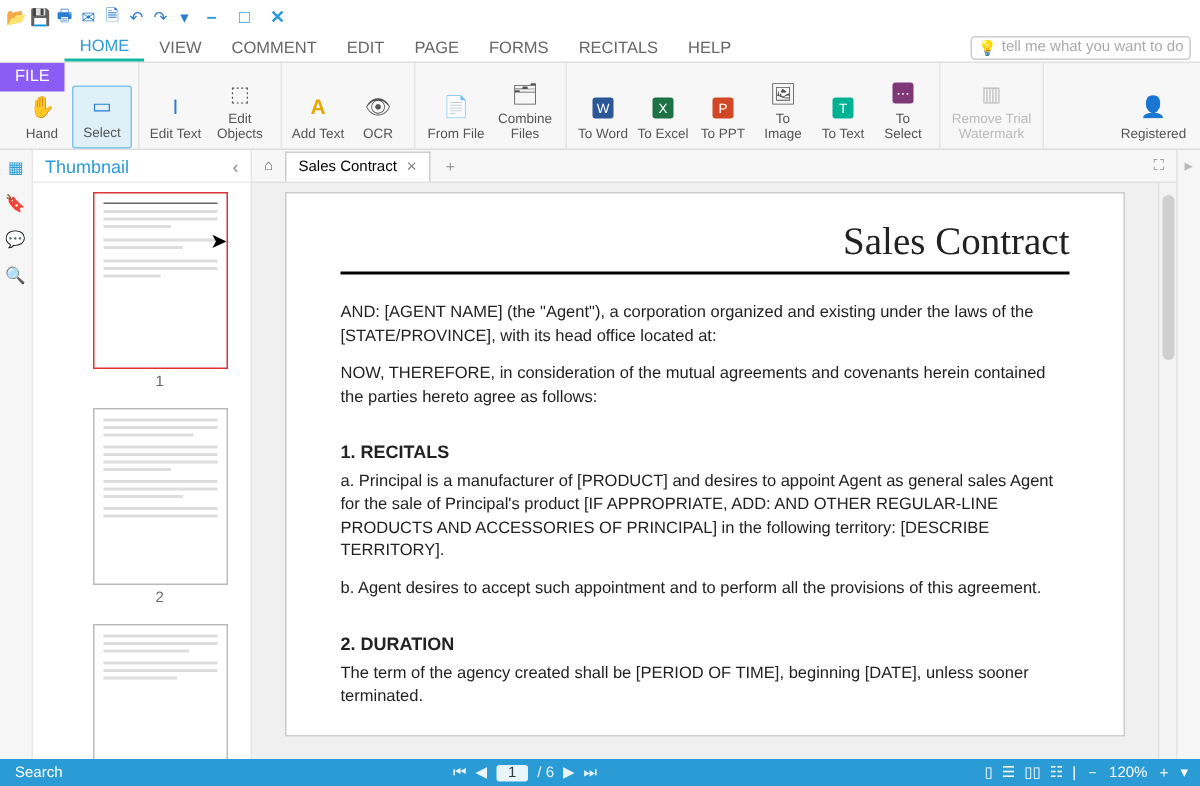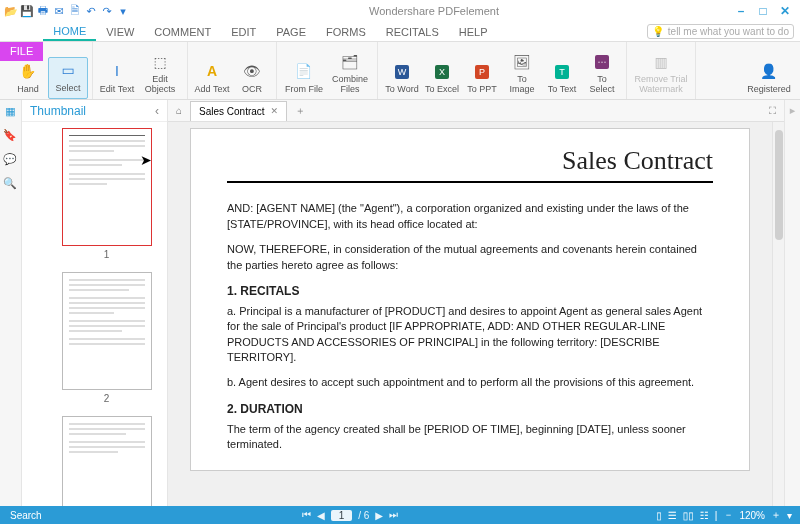--- a/index.html
+++ b/index.html
@@ -4,21 +4,21 @@
 <style>
   * { margin: 0; padding: 0; box-sizing: border-box; font-family: "Segoe UI", Tahoma, sans-serif; }
   html, body { width: 800px; height: 524px; overflow: hidden; background: #fff; }
   .titlebar { height: 22px; background: #fff; display: flex; align-items: center; font-size: 10px; }
   .qat { display: flex; gap: 2px; padding: 0 4px; }
   .qat span { width: 14px; height: 14px; display: inline-flex; align-items: center; justify-content: center; color: #2b7cd3; font-size: 11px; }
   .title-center { flex: 1; text-align: center; color: #888; font-size: 11px; }
   .winbtns { display: flex; gap: 8px; padding-right: 8px; }
   .winbtns span { width: 14px; height: 14px; display: inline-flex; align-items: center; justify-content: center; color: #2b9bd6; font-size: 12px; font-weight: bold; }
   .menubar { height: 20px; display: flex; align-items: center; font-size: 11px; border-bottom: 1px solid #e0e0e0; }
-  .file-tab { background: #d946ef; color: #fff; padding: 2px 10px; height: 100%; display: flex; align-items: center; margin-top: 39px; }
+  .file-tab { background: #8b5cf6; color: #fff; padding: 2px 10px; height: 100%; display: flex; align-items: center; margin-top: 39px; }
   .menu-item { padding: 2px 10px; color: #666; cursor: pointer; }
   .menu-item.active { color: #2b9bd6; border-bottom: 2px solid #14b8a6; }
   .searchbox { margin-left: auto; margin-right: 6px; display: flex; align-items: center; border: 1px solid #ccc; border-radius: 3px; padding: 1px 4px; font-size: 10px; color: #aaa; }
   .searchbox .bulb { color: #f2b200; margin-right: 3px; font-size: 10px; }
   .ribbon { height: 58px; background: #f7f7f7; border-bottom: 1px solid #ddd; display: flex; align-items: center; padding: 0 4px; }
   .rgroup { display: flex; align-items: flex-end; border-right: 1px solid #e5e5e5; padding: 0 4px; height: 100%; }
   .rbtn { display: flex; flex-direction: column; align-items: center; justify-content: flex-end; width: 40px; padding: 2px 2px 4px; font-size: 9px; color: #555; text-align: center; line-height: 1.1; cursor: pointer; }
   .rbtn.wide { width: 46px; }
   .rbtn .ico { width: 22px; height: 22px; display: flex; align-items: center; justify-content: center; margin-bottom: 2px; font-size: 14px; }
   .rbtn.sel { background: #dff0f9; border: 1px solid #7fc6e6; border-radius: 2px; }
@@ -40,21 +40,21 @@
   .tabbar { height: 22px; background: #f7f7f7; display: flex; align-items: center; border-bottom: 1px solid #e0e0e0; font-size: 10px; }
   .homeicon { width: 22px; text-align: center; color: #666; }
   .doctab { background: #fff; border: 1px solid #ccc; border-bottom: none; padding: 2px 8px; display: flex; align-items: center; gap: 6px; height: 20px; }
   .doctab .x { color: #888; font-size: 9px; }
   .tabbar .add { padding: 0 8px; color: #888; }
   .tabbar .fs { margin-left: auto; padding: 0 8px; color: #888; }
   .viewport { flex: 1; background: #f0f0f0; overflow: hidden; position: relative; display:flex; }
   .page { margin: 6px auto; background: #fff; border: 1px solid #ccc; width: 560px; padding: 14px 36px 8px 36px; font-family: Georgia, 'Times New Roman', serif; color: #222; font-size: 11px; line-height: 1.4; }
   .page h1 { text-align: right; font-size: 26px; font-weight: normal; font-family: Georgia, serif; border-bottom: 2px solid #000; padding-bottom: 2px; margin-bottom: 18px; }
   .page p { margin-bottom: 10px; }
-  .page h3 { font-size: 12px; font-weight: bold; margin: 0 0 4px; }
+  .page h3 { font-size: 12px; font-weight: bold; margin: 20px 0 4px; }
   .vscroll { width: 12px; background:#f3f3f3; border-left:1px solid #e3e3e3; position:relative; }
   .vscroll .thumbv { position:absolute; top:8px; left:2px; width:8px; height:110px; background:#cfcfcf; border-radius:4px; }
   .rightbar { width: 16px; background:#f6f6f6; border-left:1px solid #e5e5e5; display:flex; flex-direction:column; align-items:center; padding-top:4px; }
   .rightbar span { font-size:11px; color:#bbb; }
   .statusbar { height: 18px; background: #2b9bd6; color: #fff; display: flex; align-items: center; font-size: 10px; }
   .statusbar .srch { padding: 0 10px; }
   .statusbar .center { flex:1; display:flex; justify-content:center; gap:6px; align-items:center;}
   .statusbar .center span { opacity:.9; }
   .statusbar .right { display:flex; gap:6px; padding:0 8px; align-items:center;}
   .cursor { position:absolute; left:140px; top:152px; font-size:14px; color:#000; pointer-events:none; }
@@ -67,21 +67,20 @@
   <div class="qat">
     <span>📂</span>
     <span>💾</span>
     <span>🖶</span>
     <span>✉</span>
     <span>🗎</span>
     <span>↶</span>
     <span>↷</span>
     <span>▾</span>
   </div>
-  <div class="title-center">Wondershare PDFelement</div>
   <div class="winbtns">
     <span>－</span>
     <span>□</span>
     <span>✕</span>
   </div>
 </div>
 
 <div class="menubar">
   <div class="file-tab">FILE</div>
   <div class="menu-item active">HOME</div>

